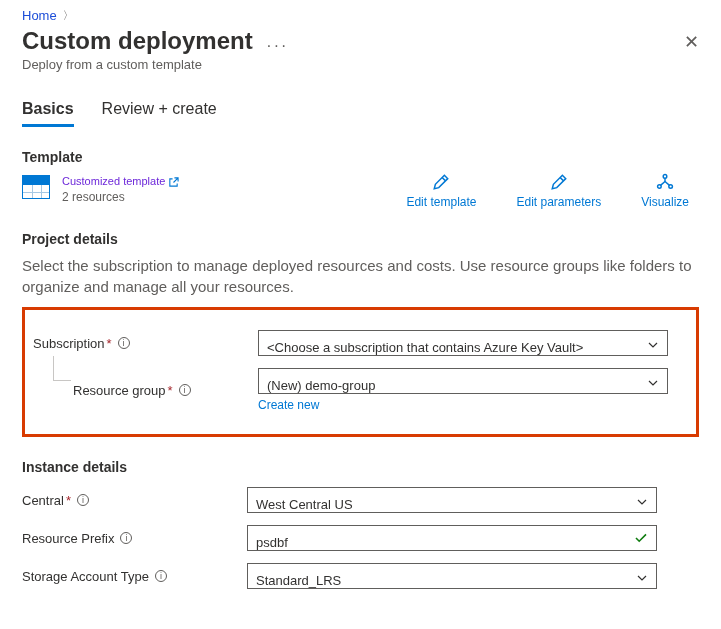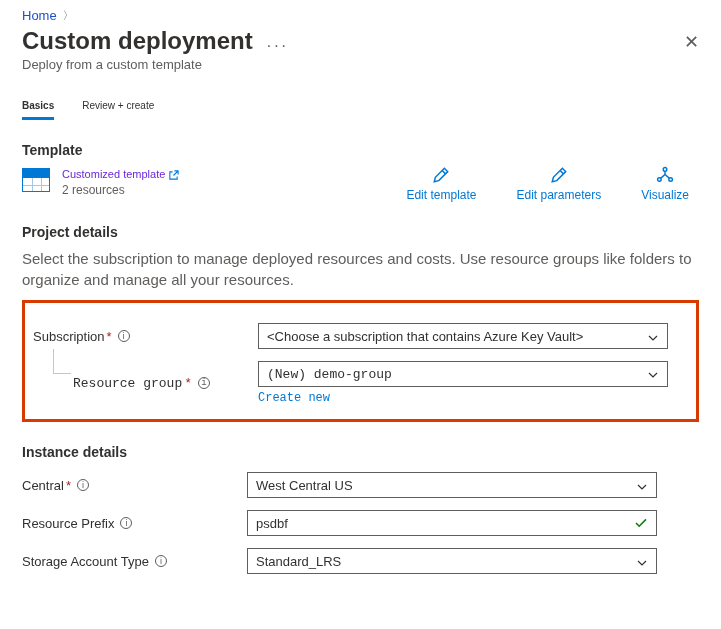--- a/index.html
+++ b/index.html
@@ -13,56 +13,56 @@
   }
   .page { padding: 8px 22px 16px 22px; }
   .breadcrumb { font-size: 13px; color: #0078d4; margin-bottom: 4px; display: flex; align-items: center; gap: 6px; }
   .breadcrumb a { color: #1d4ed8; text-decoration: none; }
   .breadcrumb .chev { color: #605e5c; font-size: 11px; }
   .titlebar { display: flex; align-items: flex-start; justify-content: space-between; }
   .titleblock h1 { font-size: 24px; font-weight: 600; margin: 0; display: inline-block; }
   .title-dots { font-size: 16px; color: #605e5c; letter-spacing: 2px; margin-left: 10px; vertical-align: middle; }
   .subtitle { color: #605e5c; font-size: 13px; margin-top: 2px; }
   .close-x { font-size: 18px; color: #605e5c; cursor: pointer; padding: 4px 0 0 0; }
-  .tabs { margin-top: 28px; display: flex; gap: 28px; font-size: 10px; }
+  .tabs { margin-top: 28px; display: flex; gap: 28px; font-size: 16px; }
   .tab { padding: 0 0 6px 0; cursor: pointer; color: #323130; }
   .tab.active { color: #323130; font-weight: 600; border-bottom: 3px solid #0078d4; }
   .section-h { font-weight: 600; font-size: 14px; margin-top: 22px; margin-bottom: 8px; }
   .template-row { display: flex; align-items: flex-start; justify-content: space-between; margin-top: 6px; }
   .template-left { display: flex; gap: 12px; align-items: flex-start; }
   .tmpl-icon { width: 28px; height: 24px; border: 1px solid #0078d4; background: #fff; position: relative; margin-top: 2px; }
   .tmpl-icon::before { content:""; position:absolute; left:0; right:0; top:0; height:9px; background:#0078d4; }
   .tmpl-icon .gridline { position:absolute; background:#a6c8e4; }
   .tmpl-icon .v1 { left:9px; top:9px; width:1px; bottom:0; }
   .tmpl-icon .v2 { left:18px; top:9px; width:1px; bottom:0; }
   .tmpl-icon .h1 { top:16px; left:0; right:0; height:1px; }
   .template-left .tlabel { color:#6d28d9; font-size:11px; text-decoration:none; }
   .template-left .rescount { color:#605e5c; font-size:12px; margin-top:2px; }
   .action-icons { display: flex; gap: 40px; margin-right: 10px; }
   .action { color: #0078d4; text-align: center; font-size: 12px; cursor: pointer; }
   .action svg { display:block; margin: 0 auto 4px auto; }
   .desc { color: #605e5c; font-size: 15px; margin-top: 6px; line-height: 1.4; }
-  .highlight-box { border: 3px solid #d83b01; padding: 8px 8px 14px 8px; margin-top: 10px; }
+  .highlight-box { border: 3px solid #d83b01; padding: 8px 8px 22px 8px; margin-top: 10px; }
   .form-row { display: flex; align-items: center; margin-top: 12px; }
-  .form-row.indent { padding-left: 40px; position: relative; font-family: Liberation Mono, monospace; }
+  .form-row.indent { padding-left: 40px; position: relative; }
   .form-row.indent::before {
     content:""; position:absolute; left:20px; top:-12px; width:1px; height:24px; border-left:1px solid #c8c6c4;
   }
   .form-row.indent::after {
     content:""; position:absolute; left:20px; top:12px; width:18px; height:1px; border-top:1px solid #c8c6c4;
   }
   .label-col { width: 225px; display:flex; align-items:center; font-size:13px; color:#323130; }
   .form-row.indent .label-col { width: 185px; }
   .req { color:#a4262c; margin-left:2px; }
   .info-icon { display:inline-block; width:12px; height:12px; border:1px solid #605e5c; border-radius:50%; font-size:9px; line-height:11px; text-align:center; color:#605e5c; margin-left:6px; }
   .control-col { flex:1; }
   .select, .input {
     width: 100%; max-width: 410px; height: 26px; border:1px solid #605e5c;
     background:#fff; padding: 0 24px 0 8px; font-size:13px; position:relative;
-    display:flex; align-items:center;
+    display:flex; align-items:flex-end;
   }
   .select .chev-d { position:absolute; right:8px; top:5px; }
   .input .check { position:absolute; right:8px; top:5px; color:#107c10; }
   .create-new { color:#0078d4; font-size:12px; margin-top:4px; display:inline-block; text-decoration:none;text-align:right; }
   .chev-d svg, .ext-icon svg { display:inline-block; vertical-align:middle; }
 </style>
 </head>
 <body>
 
 <div class="page">

